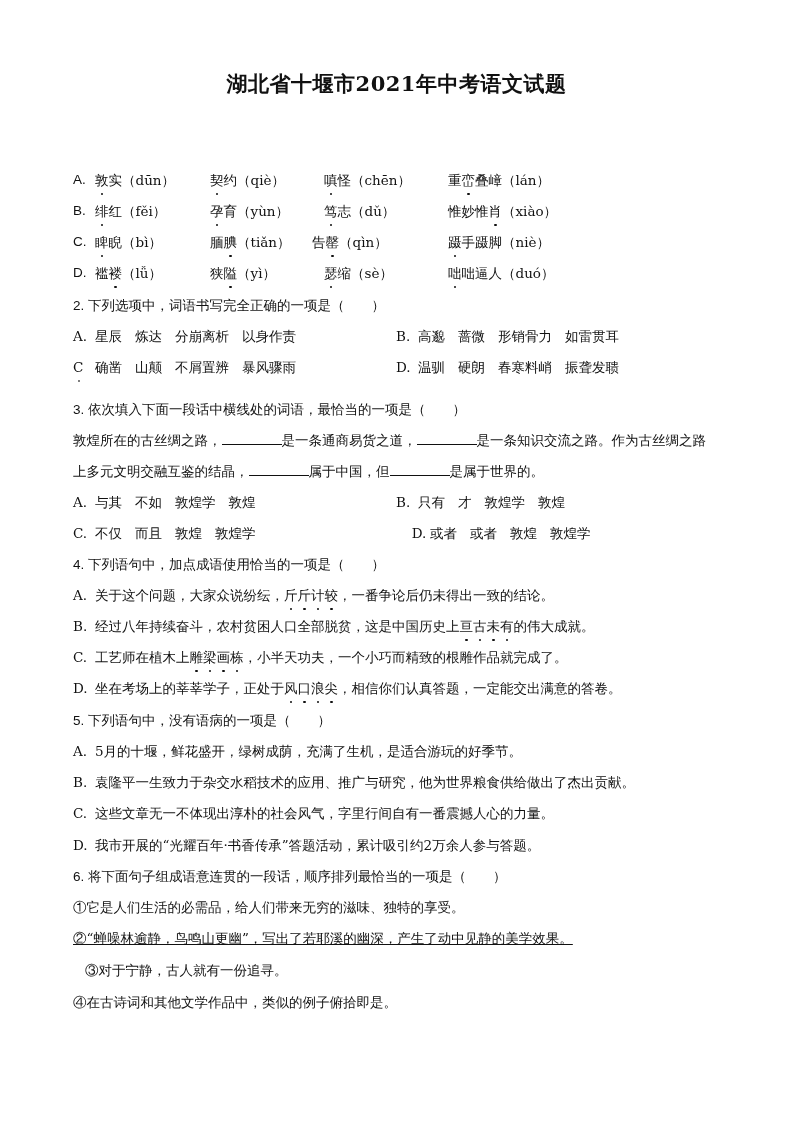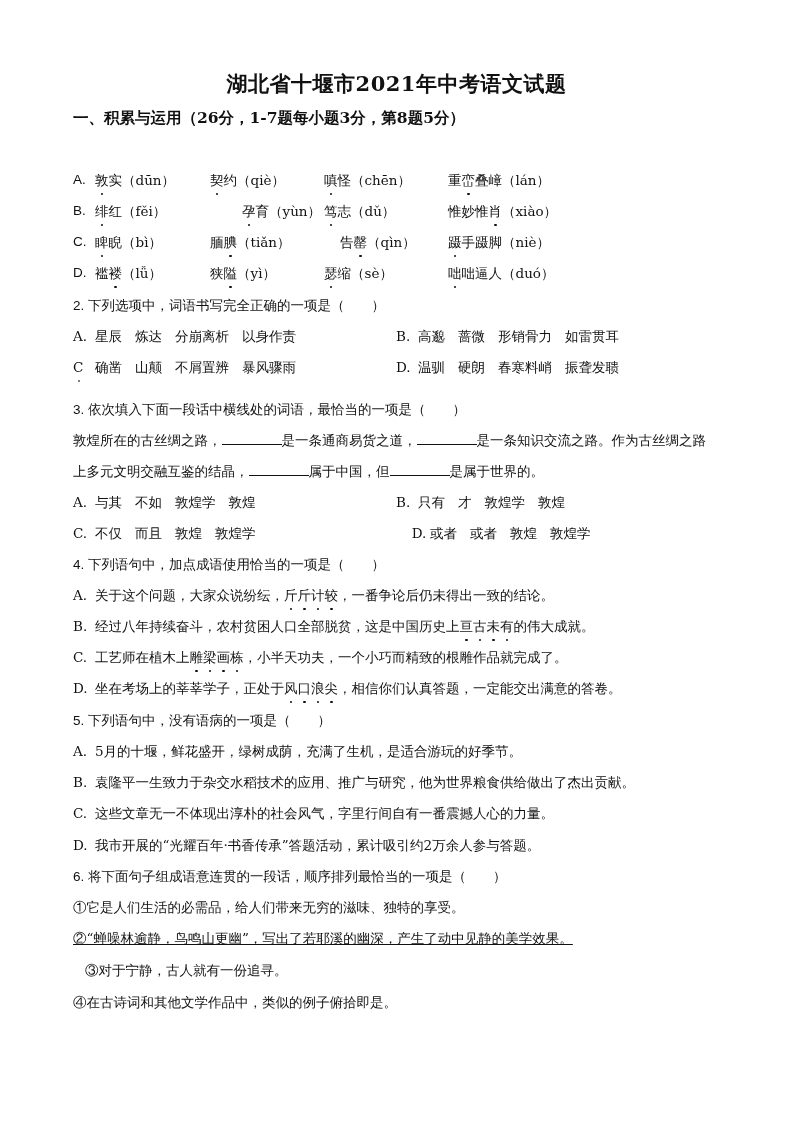--- a/index.html
+++ b/index.html
@@ -19,37 +19,36 @@
   .blank { display:inline-block; width:60px; border-bottom:1px solid #111; height:12px; vertical-align:baseline; }
   .word { margin-right:13px; }
   .stray-dot { position:absolute; left:78px; top:380px; width:2px; height:2px; background:#555; border-radius:50%; }
 </style>
 </head>
 <body>
 
 <div class="page">
 
   <div class="title">湖北省十堰市2021年中考语文试题</div>
-  <div class="section">一、积累与运用（26分，1-7题每小题3分，第8题5分）</div>
 
   <div id="q1-options">
       <div class="cell" style="left: 73px; top: 172px; font-family: &quot;Liberation Sans&quot;, sans-serif;">A.</div>
       <div class="cell" style="left: 95px; top: 172px;"><span></span><span class="dot">敦</span><span>实（dūn）</span></div>
       <div class="cell" style="left: 210px; top: 172px;"><span></span><span class="dot">契</span><span>约（qiè）</span></div>
       <div class="cell" style="left: 324px; top: 172px;"><span></span><span class="dot">嗔</span><span>怪（chēn）</span></div>
       <div class="cell" style="left: 448px; top: 172px;"><span>重</span><span class="dot">峦</span><span>叠嶂（lán）</span></div>
       <div class="cell" style="left: 73px; top: 203px; font-family: &quot;Liberation Sans&quot;, sans-serif;">B.</div>
       <div class="cell" style="left: 95px; top: 203px;"><span></span><span class="dot">绯</span><span>红（fěi）</span></div>
-      <div class="cell" style="left: 210px; top: 203px; margin-left: 32px;"><span></span><span class="dot">孕</span><span>育（yùn）</span></div>
+      <div class="cell" style="left: 210px; top: 203px;"><span></span><span class="dot">孕</span><span>育（yùn）</span></div>
       <div class="cell" style="left: 324px; top: 203px;"><span></span><span class="dot">笃</span><span>志（dǔ）</span></div>
       <div class="cell" style="left: 448px; top: 203px;"><span>惟妙惟</span><span class="dot">肖</span><span>（xiào）</span></div>
       <div class="cell" style="left: 73px; top: 234px; font-family: &quot;Liberation Sans&quot;, sans-serif;">C.</div>
       <div class="cell" style="left: 95px; top: 234px;"><span></span><span class="dot">睥</span><span>睨（bì）</span></div>
       <div class="cell" style="left: 210px; top: 234px;"><span>腼</span><span class="dot">腆</span><span>（tiǎn）</span></div>
-      <div class="cell" style="left: 340px; top: 234px;"><span>告</span><span class="dot">罄</span><span>（qìn）</span></div>
+      <div class="cell" style="left: 312px; top: 234px;"><span>告</span><span class="dot">罄</span><span>（qìn）</span></div>
       <div class="cell" style="left: 448px; top: 234px;"><span></span><span class="dot">蹑</span><span>手蹑脚（niè）</span></div>
       <div class="cell" style="left: 73px; top: 265px; font-family: &quot;Liberation Sans&quot;, sans-serif;">D.</div>
       <div class="cell" style="left: 95px; top: 265px;"><span>褴</span><span class="dot">褛</span><span>（lǚ）</span></div>
       <div class="cell" style="left: 210px; top: 265px;"><span>狭</span><span class="dot">隘</span><span>（yì）</span></div>
       <div class="cell" style="left: 324px; top: 265px;"><span></span><span class="dot">瑟</span><span>缩（sè）</span></div>
       <div class="cell" style="left: 448px; top: 265px;"><span></span><span class="dot">咄</span><span>咄逼人（duó）</span></div>
     </div>
 
   <div class="line qnum" style="top:297px;">2. 下列选项中，词语书写完全正确的一项是（　　）</div>
   <div id="q2-options">

